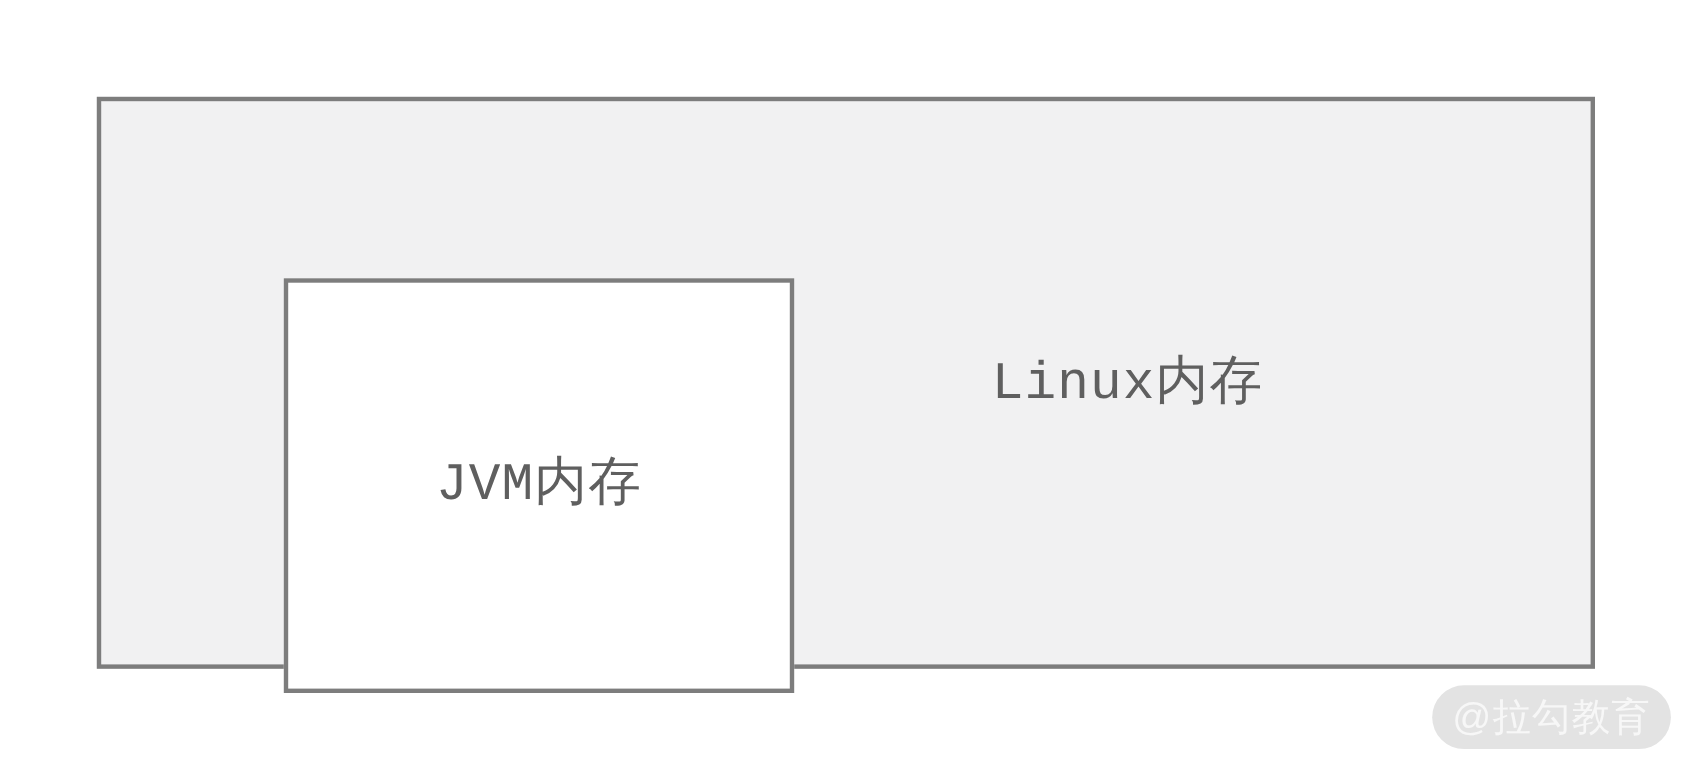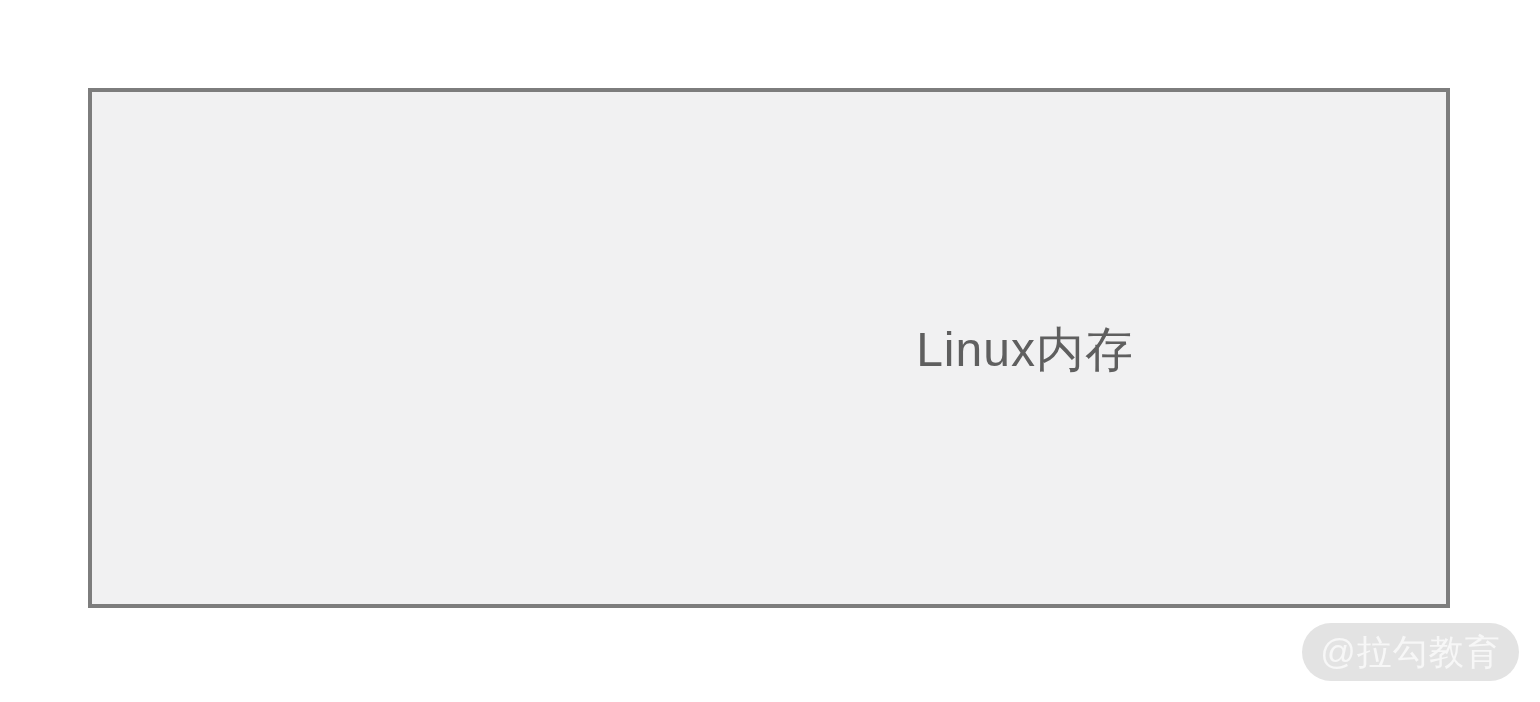--- a/index.html
+++ b/index.html
@@ -56,20 +56,21 @@
     justify-content: center;
     padding-right: 26px;
     width: 790px;
   }
   .mem-label {
     font-size: 48px;
     line-height: 1;
     color: var(--label-text);
     letter-spacing: 1px;
     white-space: nowrap;
+    font-family: Liberation Mono, monospace;
   }
   .watermark {
     position: absolute;
     left: 1302px;
     top: 623px;
     width: 217px;
     height: 58px;
     border-radius: 29px;
     background: var(--watermark-bg);
     display: flex;
@@ -83,20 +84,23 @@
     white-space: nowrap;
   }
 </style>
 </head>
 <body>
 
 <div class="page">
 
   <div class="outer-box">
 
+    <div class="inner-box">
+      <span class="mem-label">JVM内存</span>
+    </div>
 
     <div class="linux-label-region" style="position:absolute; left:538px; top:70px;">
       <span class="mem-label">Linux内存</span>
     </div>
 
   </div>
 
   <div class="watermark">
     <span class="watermark-text">@拉勾教育</span>
   </div>

